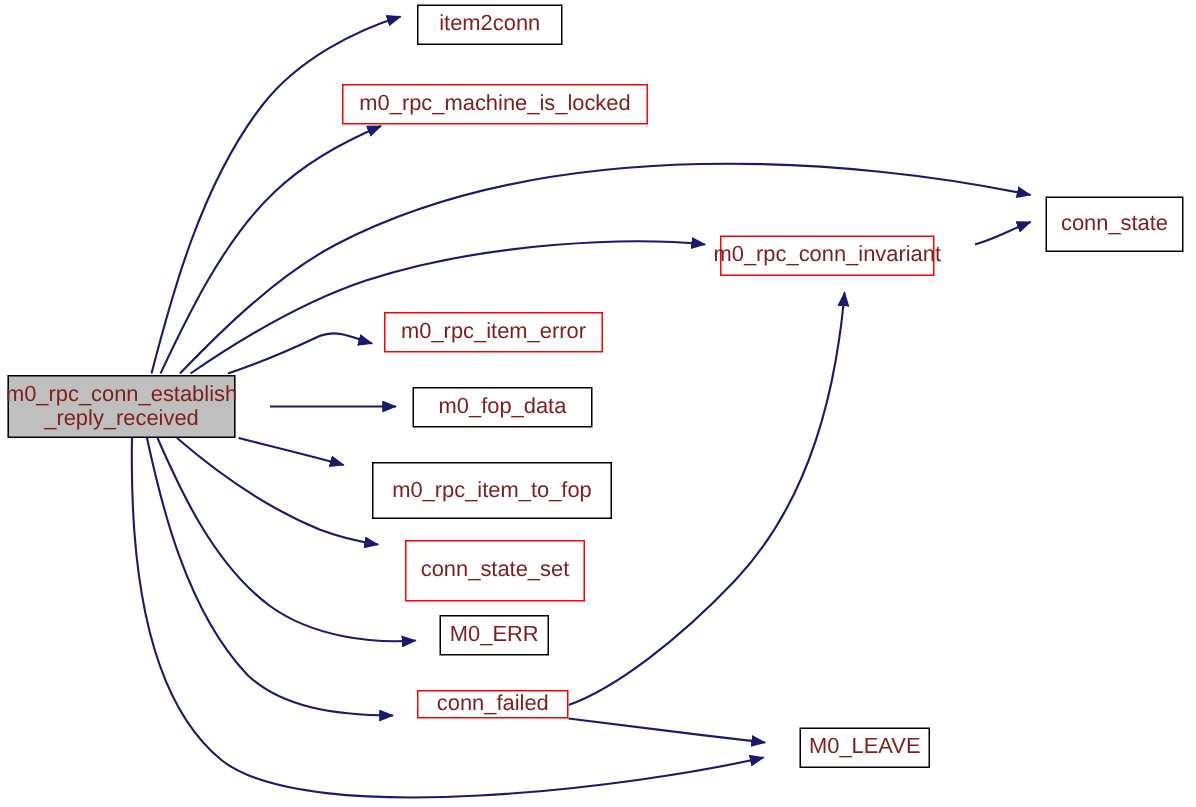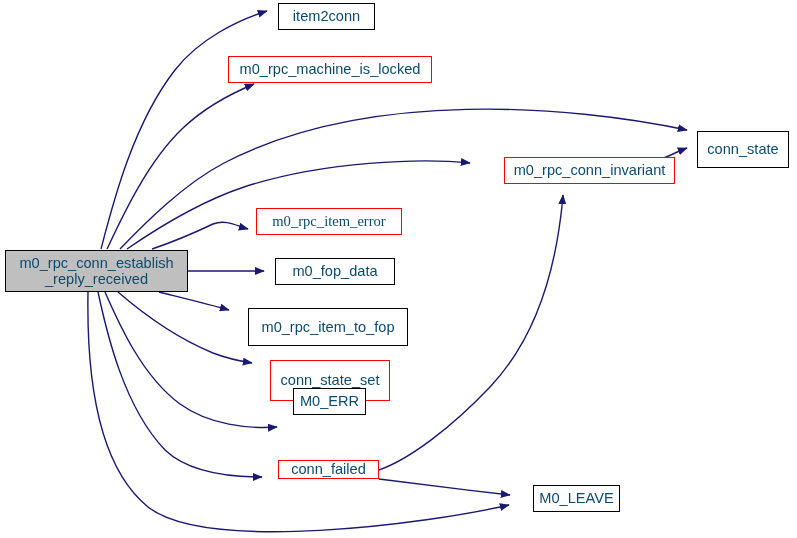--- a/index.html
+++ b/index.html
@@ -23,21 +23,21 @@
   }
   .node-box {
     position: absolute;
     box-sizing: border-box;
     display: flex;
     align-items: center;
     justify-content: center;
     text-align: center;
     background: #ffffff;
     border: 1px solid #000000;
-    color: #0c4a6e;
+    color: #7f1d1d;
     font-size: 14.6px;
     line-height: 1.12;
     white-space: pre;
     letter-spacing: 0px;
     z-index: 5;
   }
   .node-box.red {
     border-color: #ff0000;
   }
   .node-box.root {
@@ -70,26 +70,26 @@
     <path d="M105,292 C119,324 142,376 180,404 C209,425 249,429 277,427" marker-end="url(#arrow)"></path>
     <path d="M98,292 C107,334 124,407 165,450 C187,471 222,477 262,477" marker-end="url(#arrow)"></path>
     <path d="M88,292 C87,348 90,460 148,507 C207,553 427,524 509,505" marker-end="url(#arrow)"></path>
     <path d="M650,163 C664,159 674,153 687,148" marker-end="url(#arrow)"></path>
     <path d="M379,470 C410,459 452,427 490,387 C523,352 546,303 557,241 C560,224 562,208 563,195" marker-end="url(#arrow)"></path>
     <path d="M379,479 C418,484 466,490 510,495" marker-end="url(#arrow)"></path>
   </g>
 </svg>
 
 <div id="node-layer">
-    <div class="node-box root" style="left: 5px; top: 250px; width: 183px; height: 42px;"><span class="node-label">m0_rpc_conn_establish
+    <div class="node-box root" style="left: 5px; top: 250px; width: 152px; height: 42px;"><span class="node-label">m0_rpc_conn_establish
 _reply_received</span></div>
     <div class="node-box" style="left: 278px; top: 3px; width: 97px; height: 27px;"><span class="node-label">item2conn</span></div>
     <div class="node-box red" style="left: 228px; top: 56px; width: 204px; height: 27px;"><span class="node-label">m0_rpc_machine_is_locked</span></div>
     <div class="node-box" style="left: 697px; top: 131px; width: 92px; height: 37px;"><span class="node-label">conn_state</span></div>
-    <div class="node-box red" style="left: 504px; top: 157px; width: 171px; height: 27px;"><span class="node-label">m0_rpc_conn_invariant</span></div>
-    <div class="node-box red" style="left: 256px; top: 208px; width: 146px; height: 27px; font-family: Liberation Serif, serif;"><span class="node-label">m0_rpc_item_error</span></div>
+    <div class="node-box red" style="left: 480px; top: 157px; width: 143px; height: 27px;"><span class="node-label">m0_rpc_conn_invariant</span></div>
+    <div class="node-box red" style="left: 256px; top: 208px; width: 146px; height: 27px;"><span class="node-label">m0_rpc_item_error</span></div>
     <div class="node-box" style="left: 275px; top: 258px; width: 120px; height: 27px;"><span class="node-label">m0_fop_data</span></div>
     <div class="node-box" style="left: 248px; top: 308px; width: 160px; height: 38px;"><span class="node-label">m0_rpc_item_to_fop</span></div>
     <div class="node-box red" style="left: 270px; top: 360px; width: 120px; height: 41px;"><span class="node-label">conn_state_set</span></div>
-    <div class="node-box" style="left: 293px; top: 388px; width: 73px; height: 27px;"><span class="node-label">M0_ERR</span></div>
+    <div class="node-box" style="left: 293px; top: 410px; width: 73px; height: 27px;"><span class="node-label">M0_ERR</span></div>
     <div class="node-box red" style="left: 278px; top: 460px; width: 101px; height: 19px;"><span class="node-label">conn_failed</span></div>
     <div class="node-box" style="left: 521px; top: 485px; width: 87px; height: 27px; margin-left: 12px;"><span class="node-label">M0_LEAVE</span></div>
   </div>
 
 </body></html>

